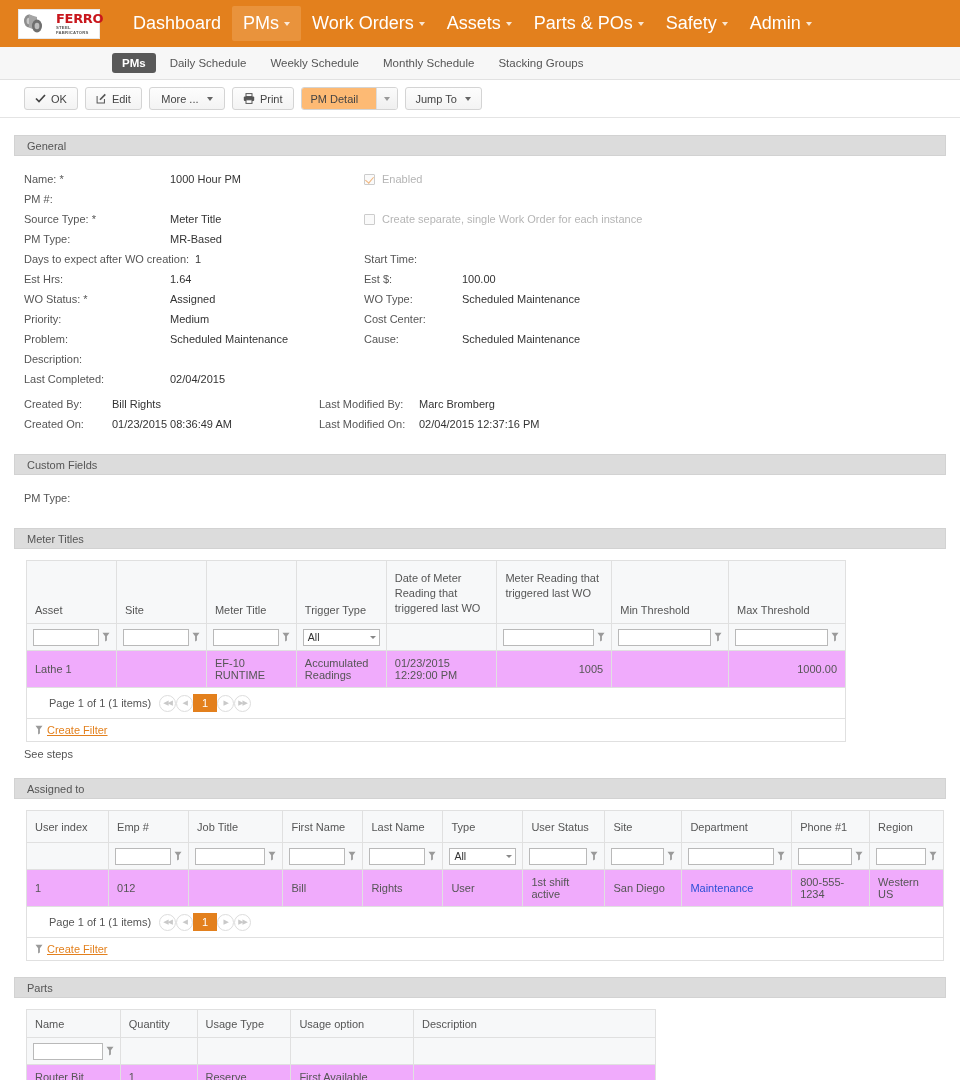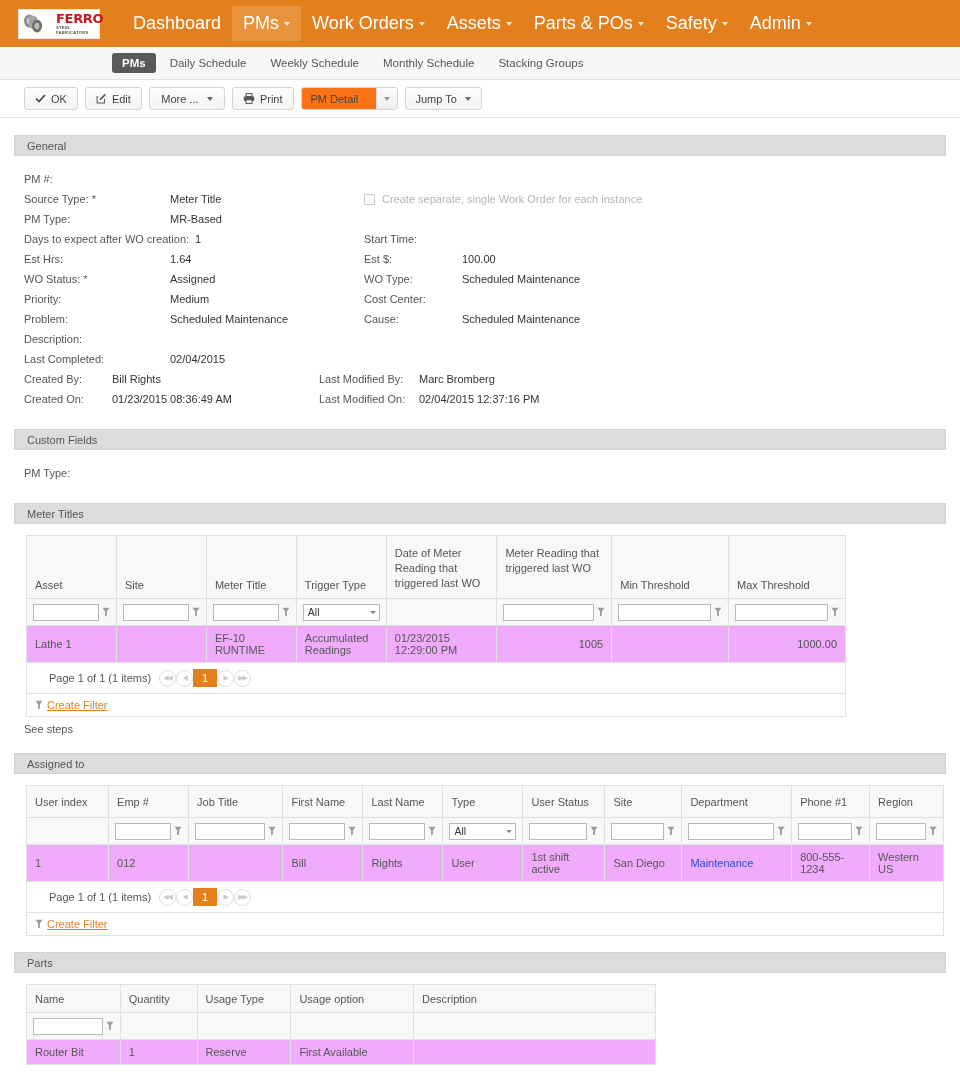--- a/index.html
+++ b/index.html
@@ -123,21 +123,21 @@
     border: 1px solid #d4d4d4;
     border-radius: 3px;
     overflow: hidden;
     background: #fff;
   }
   .combo .cval {
     font-size: 11px; color: #444;
     padding: 0 14px 0 9px;
     display: flex; align-items: center;
     min-width: 74px;
-    background: #f97316;
+    background: #fdba74;
     cursor: text;
   }
   .combo .cbtn {
     width: 21px;
     background: linear-gradient(#fbfbfb, #efefef);
     border-left: 1px solid #ddd;
     display: flex; align-items: center; justify-content: center;
     cursor: pointer;
   }
   .combo .cbtn i {
@@ -399,20 +399,30 @@
 </div>
 
 <div class="content">
 
   <div class="panel">
     <div class="panel-head">
       <span>General</span>
     </div>
     <div class="panel-body" style="padding-left:10px">
 
+      <div class="frow">
+        <div class="colL">
+          <span class="flabel">Name: *</span>
+          <span class="fval">1000 Hour PM</span>
+        </div>
+        <div class="colR cbrow">
+          <span class="chk on"></span>
+          <span class="chk-lbl">Enabled</span>
+        </div>
+      </div>
 
       <div class="frow">
         <div class="colL">
           <span class="flabel">PM #:</span>
           <span class="fval"></span>
         </div>
       </div>
 
       <div class="frow">
         <div class="colL">
@@ -494,21 +504,21 @@
         </div>
       </div>
 
       <div class="frow">
         <div class="colL">
           <span class="flabel">Last Completed:</span>
           <span class="fval">02/04/2015</span>
         </div>
       </div>
 
-      <div class="frow" style="">
+      <div class="frow" style="margin-top:5px">
         <div class="colL2">
           <span class="flabel">Created By:</span>
           <span class="fval">Bill Rights</span>
         </div>
         <div class="colR2">
           <span class="flabel">Last Modified By:</span>
           <span class="fval">Marc Bromberg</span>
         </div>
       </div>
 

